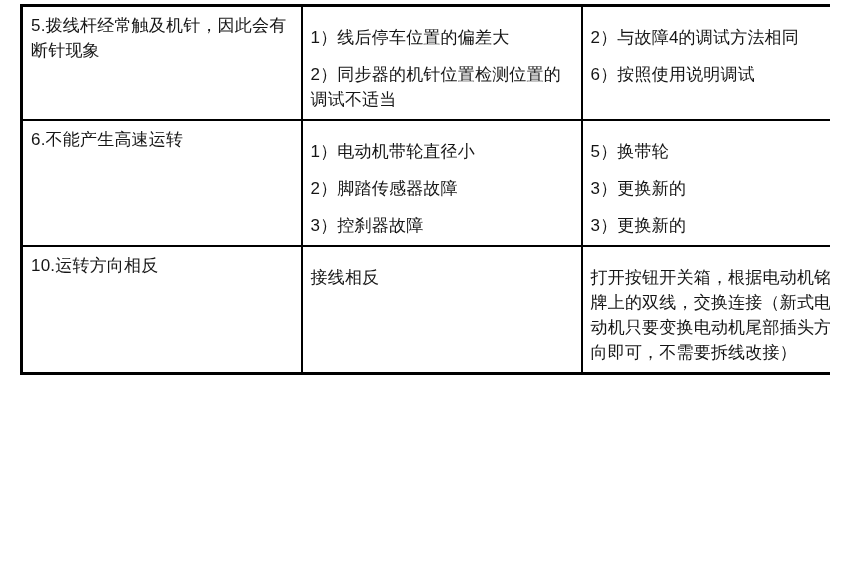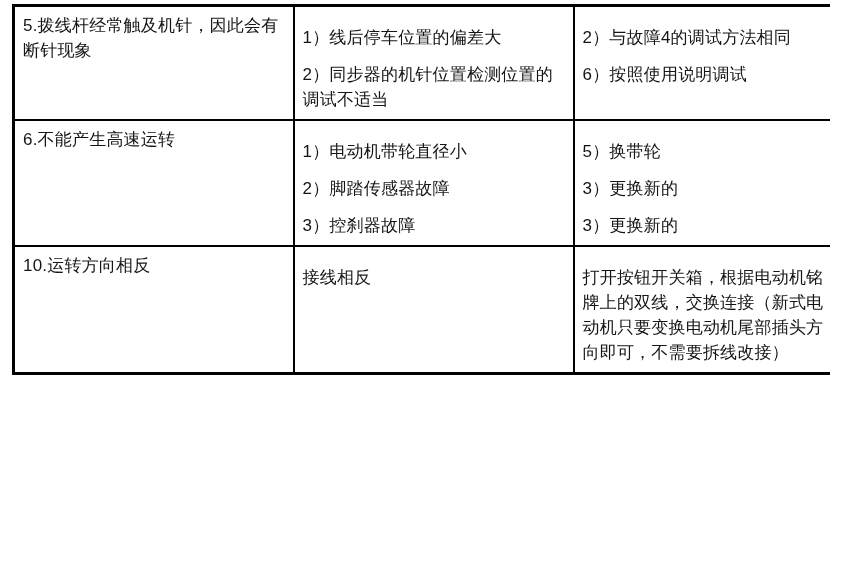--- a/index.html
+++ b/index.html
@@ -3,21 +3,21 @@
 <meta charset="utf-8">
 <style>
   * { margin: 0; padding: 0; box-sizing: border-box; }
   html, body {
     width: 844px; height: 566px;
     background: #ffffff;
     font-family: "Liberation Sans", "DejaVu Sans", sans-serif;
   }
   .page {
     width: 830px; height: 566px;
-    padding: 4px 4px 0 12px;
+    padding: 4px 4px 0 20px;
     background: #ffffff;
     overflow: hidden;
   }
   table.tbl {
     width: 836px;
     border-collapse: collapse;
     table-layout: fixed;
     border: 3px solid #000000;
   }
   table.tbl td {

